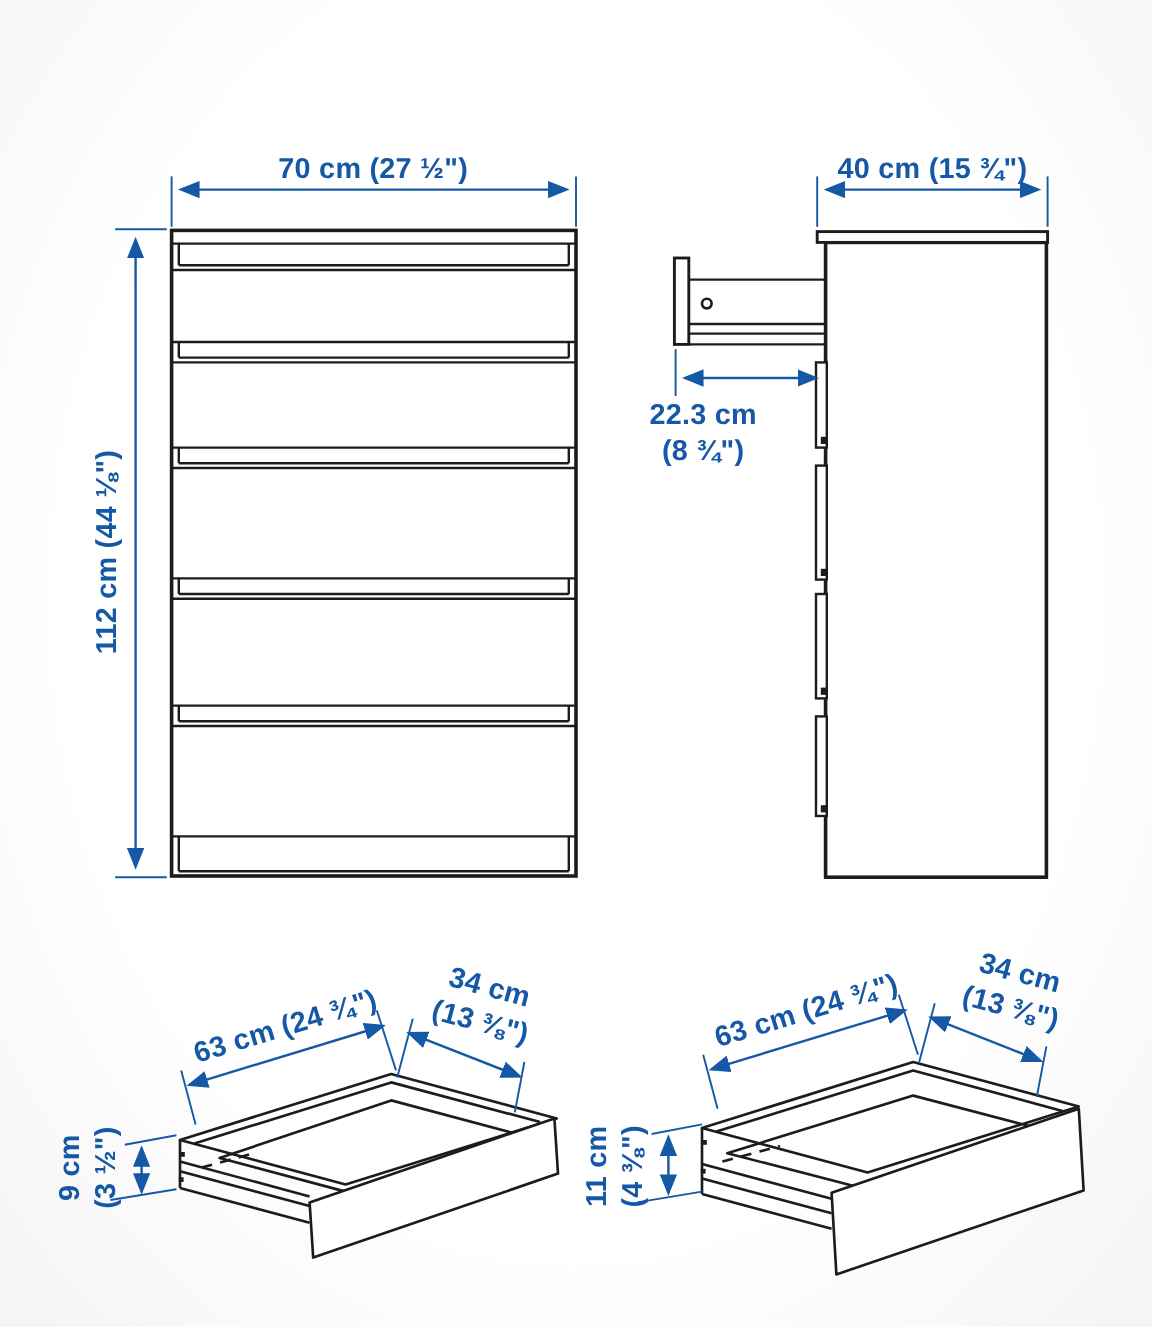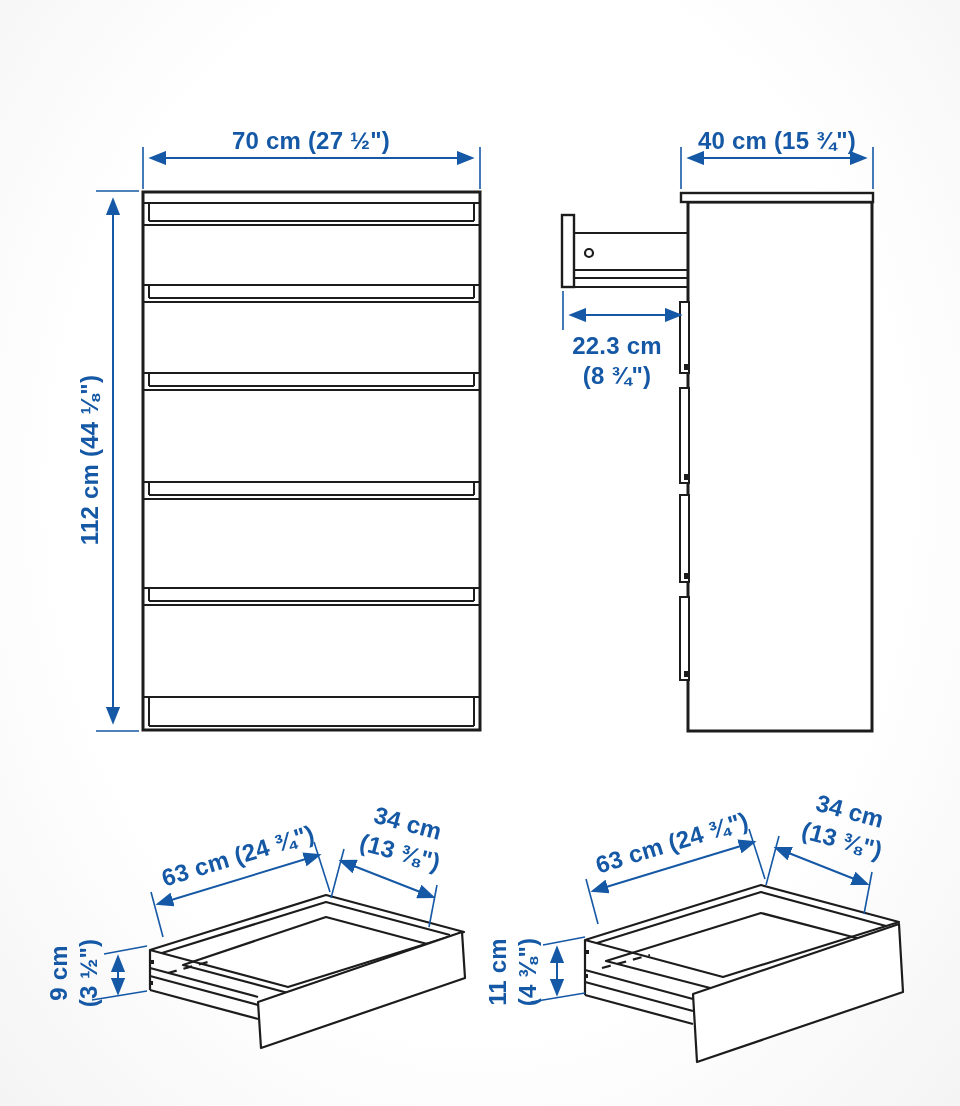--- a/index.html
+++ b/index.html
@@ -159,21 +159,21 @@
       <line x1="557" y1="948" x2="557" y2="994" marker-start="url(#ah)" marker-end="url(#ah)"></line>
     </g>
   </svg>
 
   <div class="lbl" style="left:311px; top:141px;">70 cm (27 ½")</div>
 
   <div class="lbl" style="left:777px; top:141px;">40 cm (15 ¾")</div>
 
   <div class="lbl rot-ccw" style="left:90px; top:460px;">112 cm (44 ⅛")</div>
 
-  <div class="lbl two" style="left:617px; top:361px;text-align:center;">
+  <div class="lbl two" style="left:586px; top:361px;text-align:center;">
     <span>22.3 cm</span>
     <span>(8 ¾")</span>
   </div>
 
   <div class="lbl" style="left:238px; top:856px; transform:translate(-50%,-50%) rotate(-17deg);">63 cm (24 ¾")</div>
 
   <div class="lbl two" style="left:404px; top:838px; transform:translate(-50%,-50%) rotate(15deg);">
     <span>34 cm</span>
     <span>(13 ⅜")</span>
   </div>

